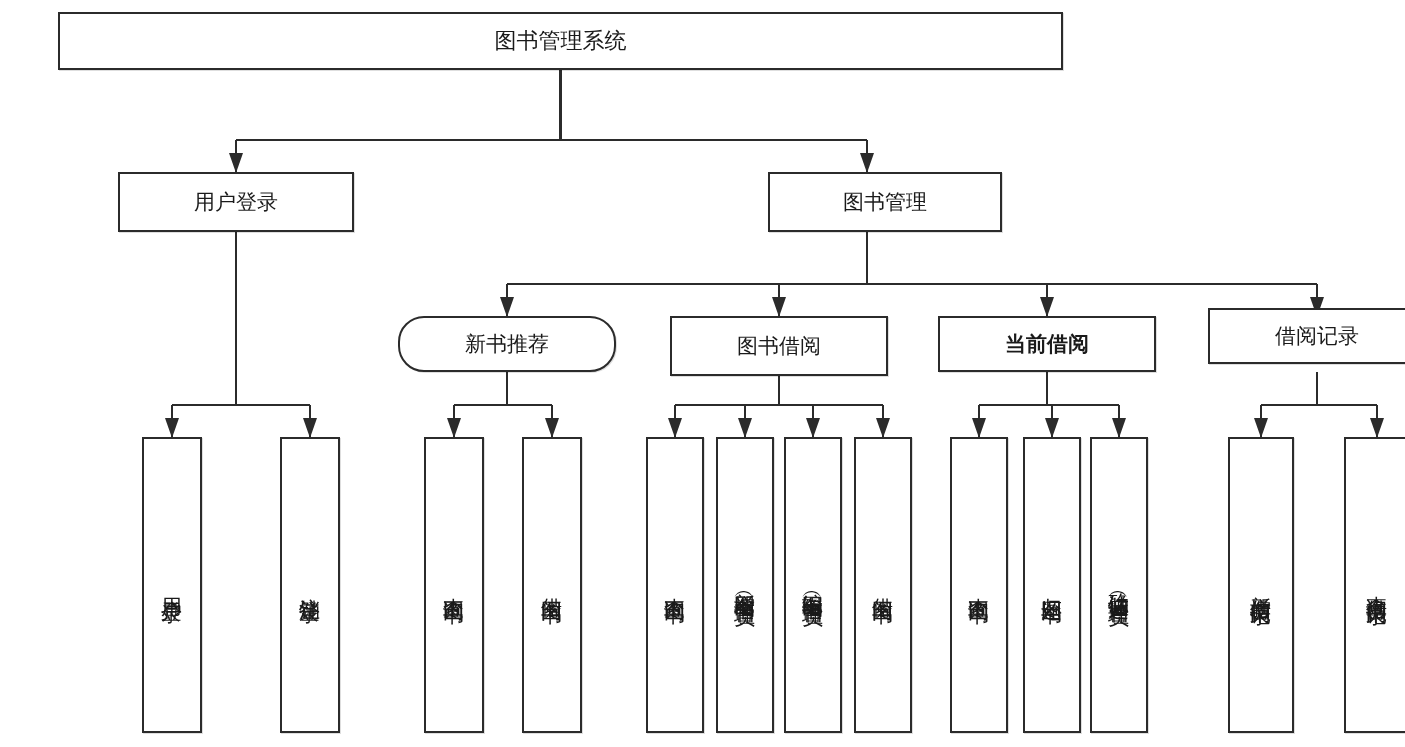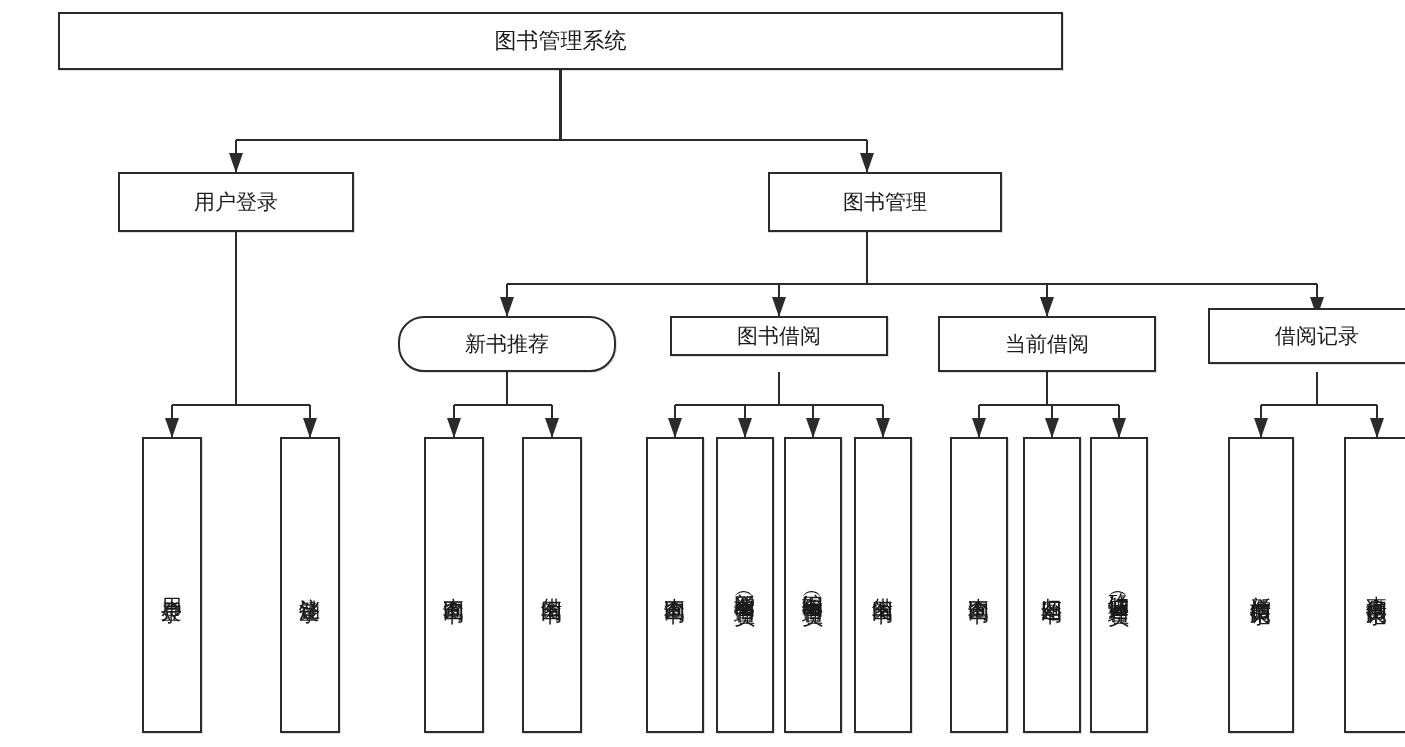--- a/index.html
+++ b/index.html
@@ -135,24 +135,24 @@
       </div>
       <div class="node horizontal" style="left: 80px; top: 172px; width: 236px; height: 60px;">
         <span class="node-label">用户登录</span>
       </div>
       <div class="node horizontal" style="left: 730px; top: 172px; width: 234px; height: 60px;">
         <span class="node-label">图书管理</span>
       </div>
       <div class="node horizontal" style="left: 360px; top: 316px; width: 218px; height: 56px; border-radius: 26px;">
         <span class="node-label">新书推荐</span>
       </div>
-      <div class="node horizontal" style="left: 632px; top: 316px; width: 218px; height: 40px;">
+      <div class="node horizontal" style="left: 632px; top: 316px; width: 218px; height: 60px;">
         <span class="node-label">图书借阅</span>
       </div>
-      <div class="node horizontal" style="left: 900px; top: 316px; width: 218px; height: 56px;">
+      <div class="node horizontal" style="left: 900px; top: 316px; width: 218px; height: 56px; font-weight: bold;">
         <span class="node-label">当前借阅</span>
       </div>
       <div class="node horizontal" style="left: 1170px; top: 308px; width: 218px; height: 56px;">
         <span class="node-label">借阅记录</span>
       </div>
       <div class="node vertical" style="left: 104px; top: 437px; width: 60px; height: 296px;">
         <span class="node-label">用户登录</span>
       </div>
       <div class="node vertical" style="left: 242px; top: 437px; width: 60px; height: 296px;">
         <span class="node-label">注销登录</span>

